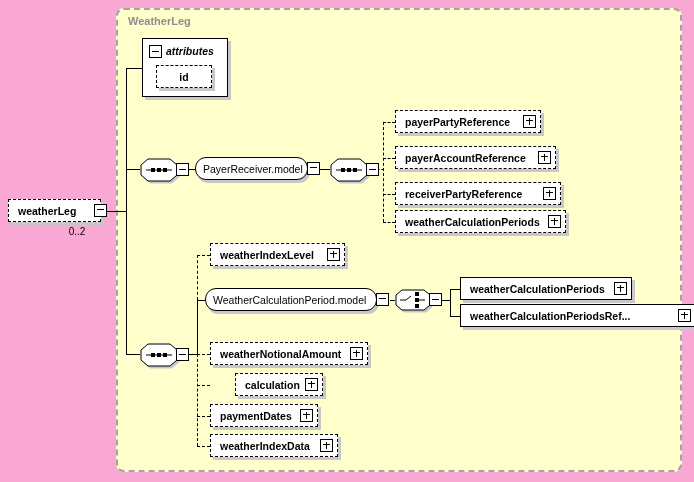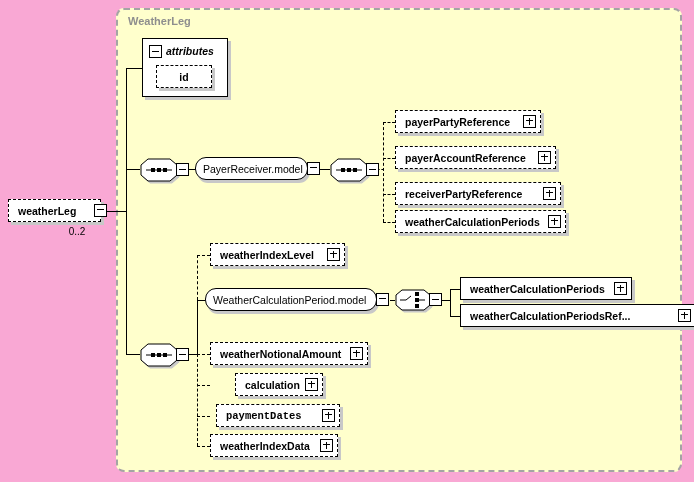--- a/index.html
+++ b/index.html
@@ -202,21 +202,21 @@
   </div>
 
   <div class="node dashed" style="left:210px;top:342px;width:158px;">
     <span class="lbl">weatherNotionalAmount</span>
     <span class="pm plus expand"></span>
   </div>
   <div class="node dashed" style="left:210px;top:373px;width:88px;margin-left:25px;">
     <span class="lbl">calculation</span>
     <span class="pm plus expand"></span>
   </div>
-  <div class="node dashed" style="left:216px;top:404px;width:124px;font-family:Liberation Mono, monospace;">
+  <div class="node dashed" style="left:210px;top:404px;width:108px;">
     <span class="lbl">paymentDates</span>
     <span class="pm plus expand"></span>
   </div>
   <div class="node dashed" style="left:210px;top:434px;width:128px;">
     <span class="lbl">weatherIndexData</span>
     <span class="pm plus expand"></span>
   </div>
 
 </div>
 

